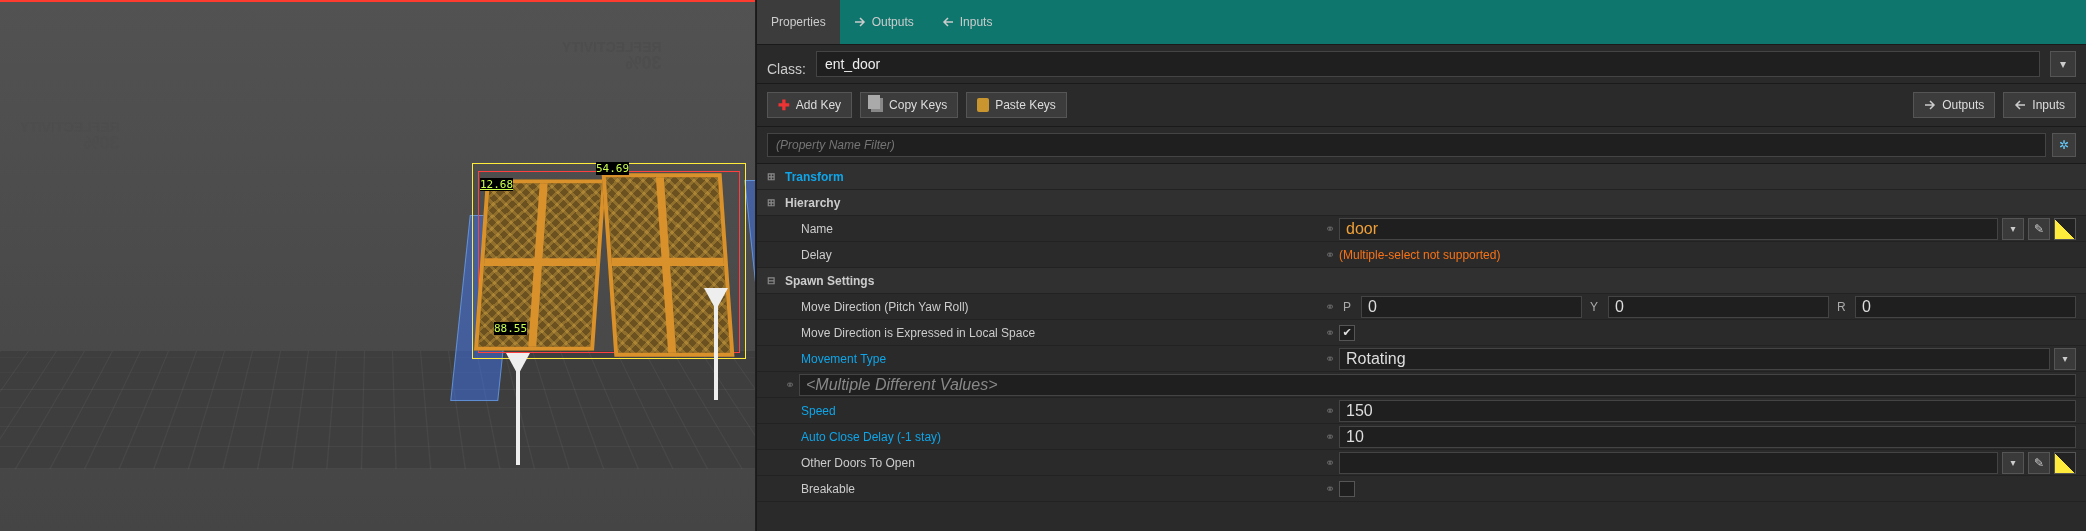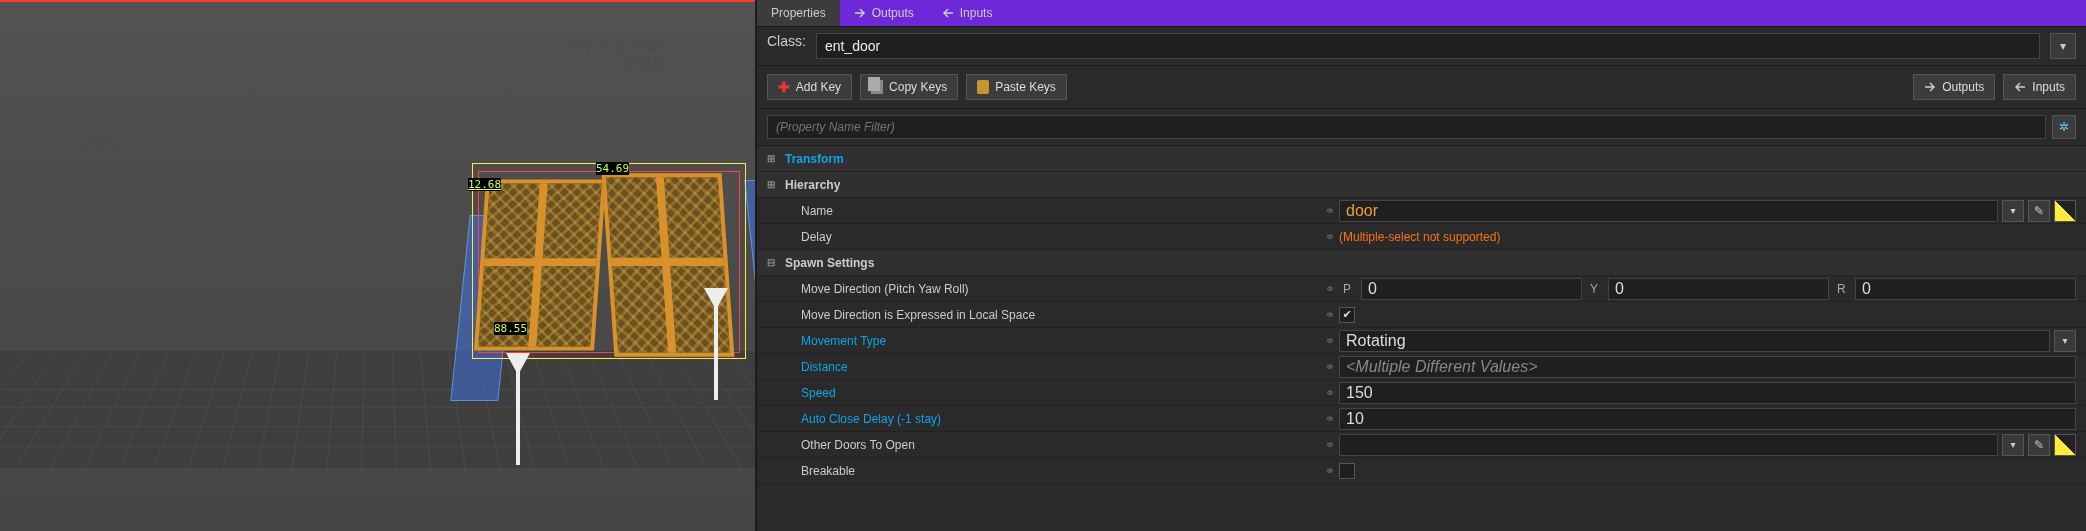--- a/index.html
+++ b/index.html
@@ -53,25 +53,25 @@
   .arrow-head  { position:absolute; left:-12px; bottom:-20px; width:0; height:0; border-left:12px solid transparent; border-right:12px solid transparent; border-top:22px solid #eee; }
   
   .dim-label { position:absolute; background:#000; color:#caff4d; font-size:11px; padding:0 0; font-family:monospace; }
   
   .wall-text { position:absolute; color:#4d4d4d; font-size:14px; font-weight:600; transform:scaleX(-1); text-align:left; line-height:1; }
   .wall-text small { font-size:18px; display:block; }
   
   
   .panel { flex:1; background:#2a2a2a; display:flex; flex-direction:column; border-left:1px solid #1a1a1a; }
   
-  .tabs { display:flex; background:#6d28d9; border-bottom:1px solid #1a1a1a; height:27px; }
+  .tabs { display:flex; background:#0f766e; border-bottom:1px solid #1a1a1a; height:45px; }
   .tab { padding:4px 14px; font-size:12px; color:#ccc; display:flex; align-items:center; gap:6px; cursor:pointer; }
   .tab.active { background:#3c3c3c; }
   
-  .class-row { display:flex; align-items:flex-start; padding:6px 10px; gap:10px; border-bottom:1px solid #1a1a1a; }
+  .class-row { display:flex; align-items:flex-end; padding:6px 10px; gap:10px; border-bottom:1px solid #1a1a1a; }
   .class-label { color:#ccc; font-size:14px; }
   .class-input { flex:1; background:#1f1f1f; border:1px solid #444; color:#eee; padding:4px 8px; font-size:14px; height:26px; }
   .class-dd { width:26px; height:26px; background:#3a3a3a; border:1px solid #555; display:flex; align-items:center; justify-content:center; cursor:pointer; }
   
   .key-toolbar { display:flex; padding:8px 10px; gap:8px; border-bottom:1px solid #1a1a1a; }
   .btn { background:#3c3c3c; border:1px solid #555; color:#ddd; padding:4px 10px; font-size:12px; display:flex; align-items:center; gap:6px; cursor:pointer; height:26px; }
   .spacer { flex:1; }
   
   .filter-row { display:flex; padding:6px 10px; gap:6px; border-bottom:1px solid #1a1a1a; }
   .filter-input { flex:1; background:#1f1f1f; border:1px solid #444; color:#888; padding:4px 8px; font-size:12px; font-style:italic; height:24px; }
@@ -128,21 +128,21 @@
     <div class="sel-box inner"></div>
     <div class="door-panel left">
         <div class="door-cross"></div>
       </div>
     <div class="door-panel right">
         <div class="door-cross"></div>
       </div>
   </div>
 
   <div class="dim-label" style="left:596px; top:162px;">54.69</div>
-  <div class="dim-label" style="left:468px; top:178px;text-decoration:underline;">12.68</div>
+  <div class="dim-label" style="left:480px; top:178px;text-decoration:underline;">12.68</div>
   <div class="dim-label" style="left:494px; top:322px;">88.55</div>
 
   <div class="axis-arrow" style="left:518px; top:355px;">
     <div class="arrow-shaft"></div>
       <div class="arrow-head"></div>
   </div>
   <div class="axis-arrow" style="left:716px; top:290px;">
     <div class="arrow-shaft"></div>
       <div class="arrow-head"></div>
   </div>
@@ -273,21 +273,20 @@
       <span class="prop-label indent cyan">Movement Type</span>
       <span class="lock-icon">⚭</span>
       <div class="prop-value">
         <input class="val-input" value="Rotating" style="">
         <div class="dd-btn">▾</div>
       </div>
     </div>
 
     <div class="prop-row">
       <span class="expander"></span>
-      <span class="prop-label indent cyan">Distance</span>
       <span class="lock-icon">⚭</span>
       <div class="prop-value">
         <input class="val-input dim" value="&lt;Multiple Different Values&gt;" style="">
       </div>
     </div>
 
     <div class="prop-row">
       <span class="expander"></span>
       <span class="prop-label indent cyan">Speed</span>
       <span class="lock-icon">⚭</span>

